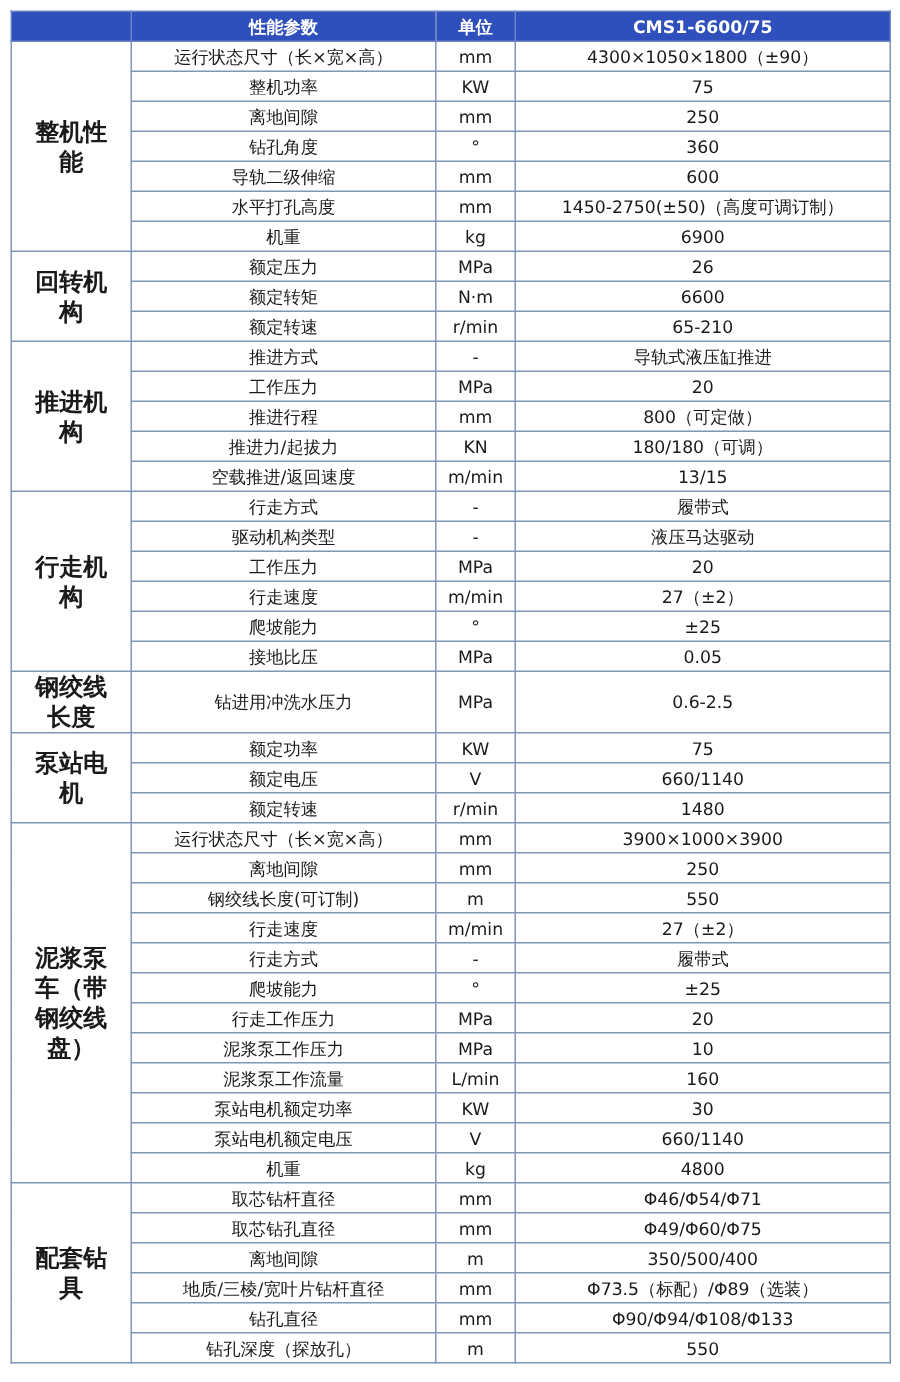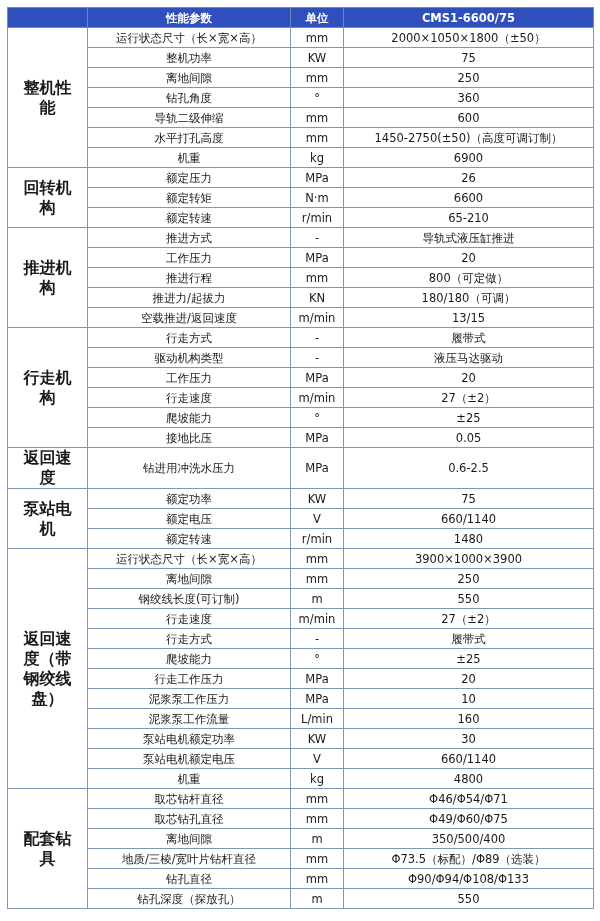--- a/index.html
+++ b/index.html
@@ -42,21 +42,21 @@
       <th>性能参数</th>
       <th>单位</th>
       <th>CMS1-6600/75</th>
     </tr>
   </thead>
   <tbody id="spec-body">
       <tr>
         <td class="group" rowspan="7">整机性能</td>
         <td>运行状态尺寸（长×宽×高）</td>
         <td>mm</td>
-        <td>2000×1050×1800（±50）</td>
+        <td>4300×1050×1800（±90）</td>
       </tr>
       <tr>
         <td>整机功率</td>
         <td>KW</td>
         <td>75</td>
       </tr>
       <tr>
         <td>离地间隙</td>
         <td>mm</td>
         <td>250</td>
@@ -148,21 +148,21 @@
         <td>爬坡能力</td>
         <td>°</td>
         <td>±25</td>
       </tr>
       <tr>
         <td>接地比压</td>
         <td>MPa</td>
         <td>0.05</td>
       </tr>
       <tr class="tall">
-        <td class="group" rowspan="1">返回速度</td>
+        <td class="group" rowspan="1">钢绞线长度</td>
         <td>钻进用冲洗水压力</td>
         <td>MPa</td>
         <td>0.6-2.5</td>
       </tr>
       <tr>
         <td class="group" rowspan="3">泵站电机</td>
         <td>额定功率</td>
         <td>KW</td>
         <td>75</td>
       </tr>
@@ -170,21 +170,21 @@
         <td>额定电压</td>
         <td>V</td>
         <td>660/1140</td>
       </tr>
       <tr>
         <td>额定转速</td>
         <td>r/min</td>
         <td>1480</td>
       </tr>
       <tr>
-        <td class="group" rowspan="12">返回速度（带钢绞线盘）</td>
+        <td class="group" rowspan="12">泥浆泵车（带钢绞线盘）</td>
         <td>运行状态尺寸（长×宽×高）</td>
         <td>mm</td>
         <td>3900×1000×3900</td>
       </tr>
       <tr>
         <td>离地间隙</td>
         <td>mm</td>
         <td>250</td>
       </tr>
       <tr>

